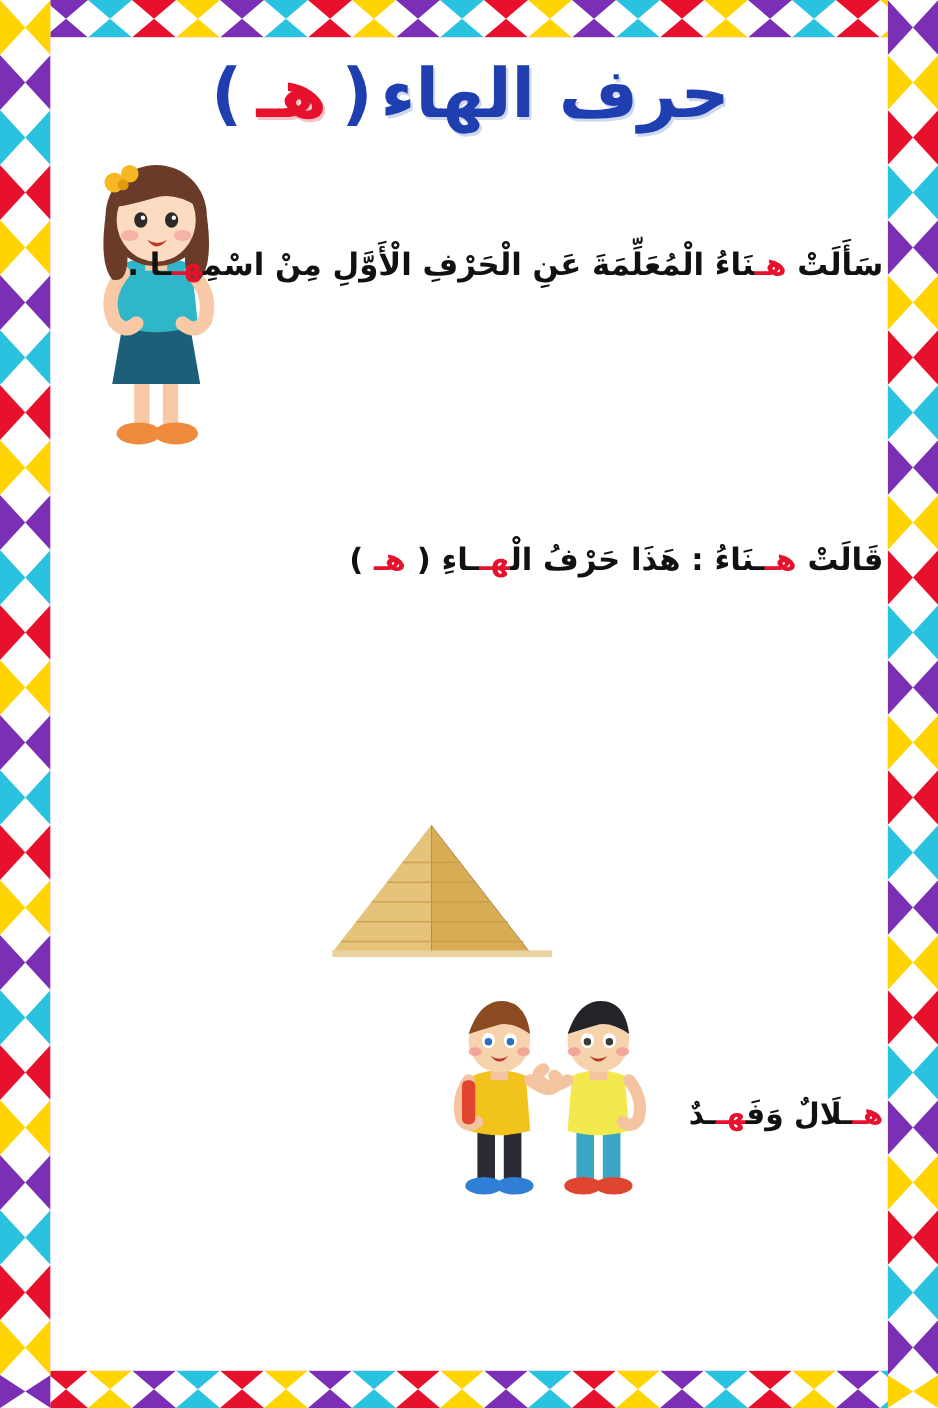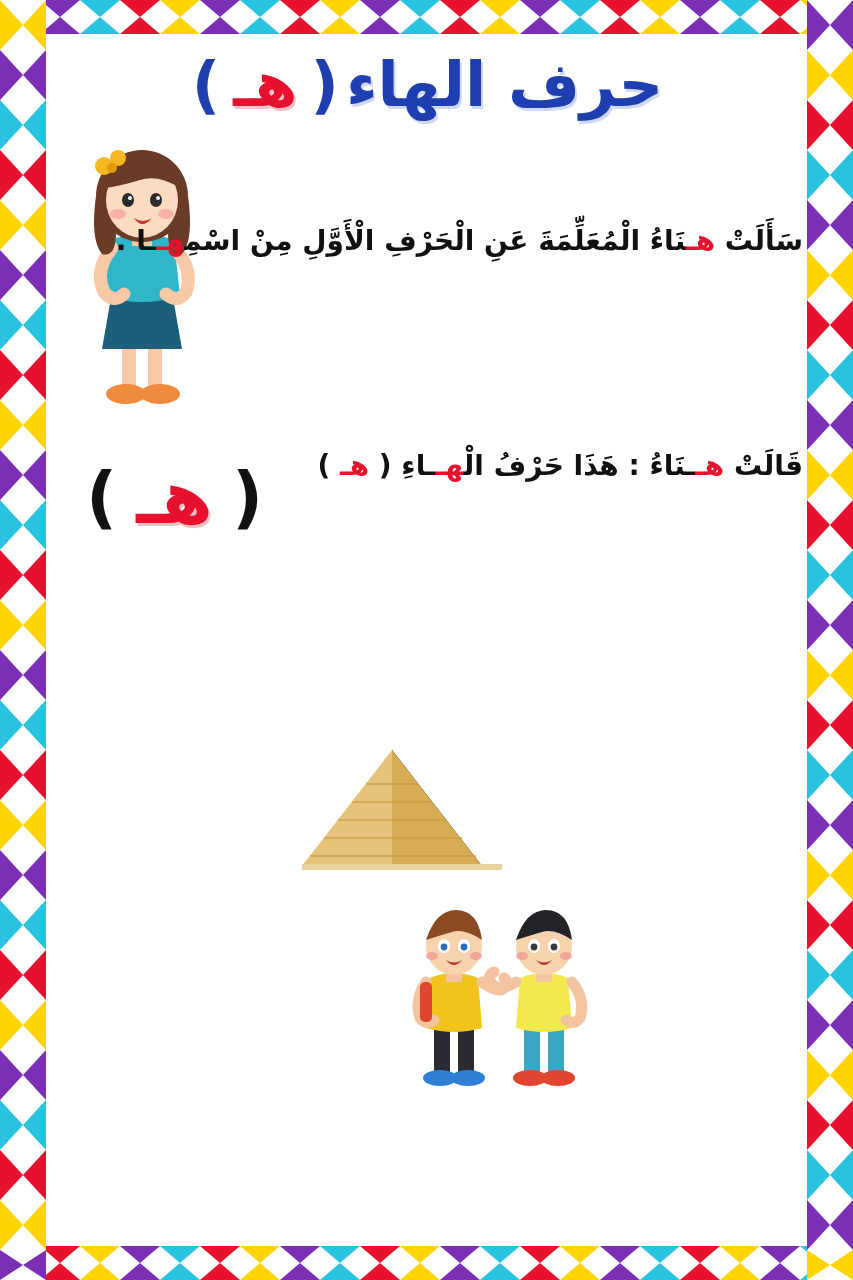--- a/index.html
+++ b/index.html
@@ -81,21 +81,21 @@
     text-align: right;
     font-size: 28px;
     font-weight: bold;
     color: #111111;
     line-height: 1.5;
     white-space: nowrap;
   }
   .hl { color: #e8112d; }
 
   .s1 { top: 186px; right: 4px; width: 600px; }
-  .s2 { top: 411px; right: 4px; width: 560px; }
+  .s2 { top: 454px; right: 4px; width: 560px; }
   .s3 { top: 608px; right: 4px; width: 560px; }
   .s4 { top: 800px; right: 4px; font-size: 27px; }
   .s5 { top: 960px; right: 4px; font-size: 27px; }
 
   
   .big-letter-block {
     position: absolute;
     top: 420px;
     left: 40px;
     direction: rtl;
@@ -313,25 +313,20 @@
         <path d="M74 74 q8 12 18 0 q-9 6 -18 0 Z" fill="#c0392b"></path>
 
         <circle cx="44" cy="22" r="9" fill="#f5b722"></circle>
         <circle cx="58" cy="14" r="8" fill="#f5b722"></circle>
         <circle cx="52" cy="24" r="5" fill="#e09b10"></circle>
       </svg>
     </div>
 
     <div class="sentence s1"><span>سَأَلَتْ </span><span class="hl">هـ</span><span>نَاءُ الْمُعَلِّمَةَ عَنِ الْحَرْفِ الْأَوَّلِ مِنْ اسْمِ</span><span class="hl">هـ</span><span>ـا .</span></div>
 
-    <div class="big-letter-block">
-      <span class="big-paren">(</span>
-      <span class="big-letter">هـ</span>
-      <span class="big-paren">)</span>
-    </div>
 
     <div class="sentence s2"><span>قَالَتْ </span><span class="hl">هـ</span><span>ـنَاءُ : هَذَا حَرْفُ الْ</span><span class="hl">هـ</span><span>ـاءِ ( </span><span class="hl">هـ</span><span> )</span></div>
 
 
     <div class="illus illus-pyr">
       <svg viewBox="0 0 200 135" width="200" height="135">
         <polygon points="90,6 180,122 0,122" fill="#e6c37a"></polygon>
         <polygon points="90,6 180,122 90,122" fill="#d3a košice"></polygon>
         <polygon points="90,6 180,122 90,122" fill="#d8ab55"></polygon>
         <g stroke="#c79b46" stroke-width="1.4" opacity="0.8">
@@ -385,16 +380,17 @@
           <ellipse cx="158" cy="52" rx="6" ry="7" fill="#ffffff"></ellipse>
           <circle cx="138" cy="53" r="3.4" fill="#3a3a3a"></circle>
           <circle cx="158" cy="53" r="3.4" fill="#3a3a3a"></circle>
           <path d="M140 66 q8 10 16 0 q-8 5 -16 0 Z" fill="#b8392c"></path>
           <ellipse cx="126" cy="62" rx="6" ry="4" fill="#f09a92" opacity="0.8"></ellipse>
           <ellipse cx="170" cy="62" rx="6" ry="4" fill="#f09a92" opacity="0.8"></ellipse>
         </g>
       </svg>
     </div>
 
+    <div class="sentence s5"><span class="hl">هـ</span><span>ـلَالٌ وَفَ</span><span class="hl">هـ</span><span>ـدٌ</span></div>
 
 
   </div>
 </div>
 
 </body></html>

